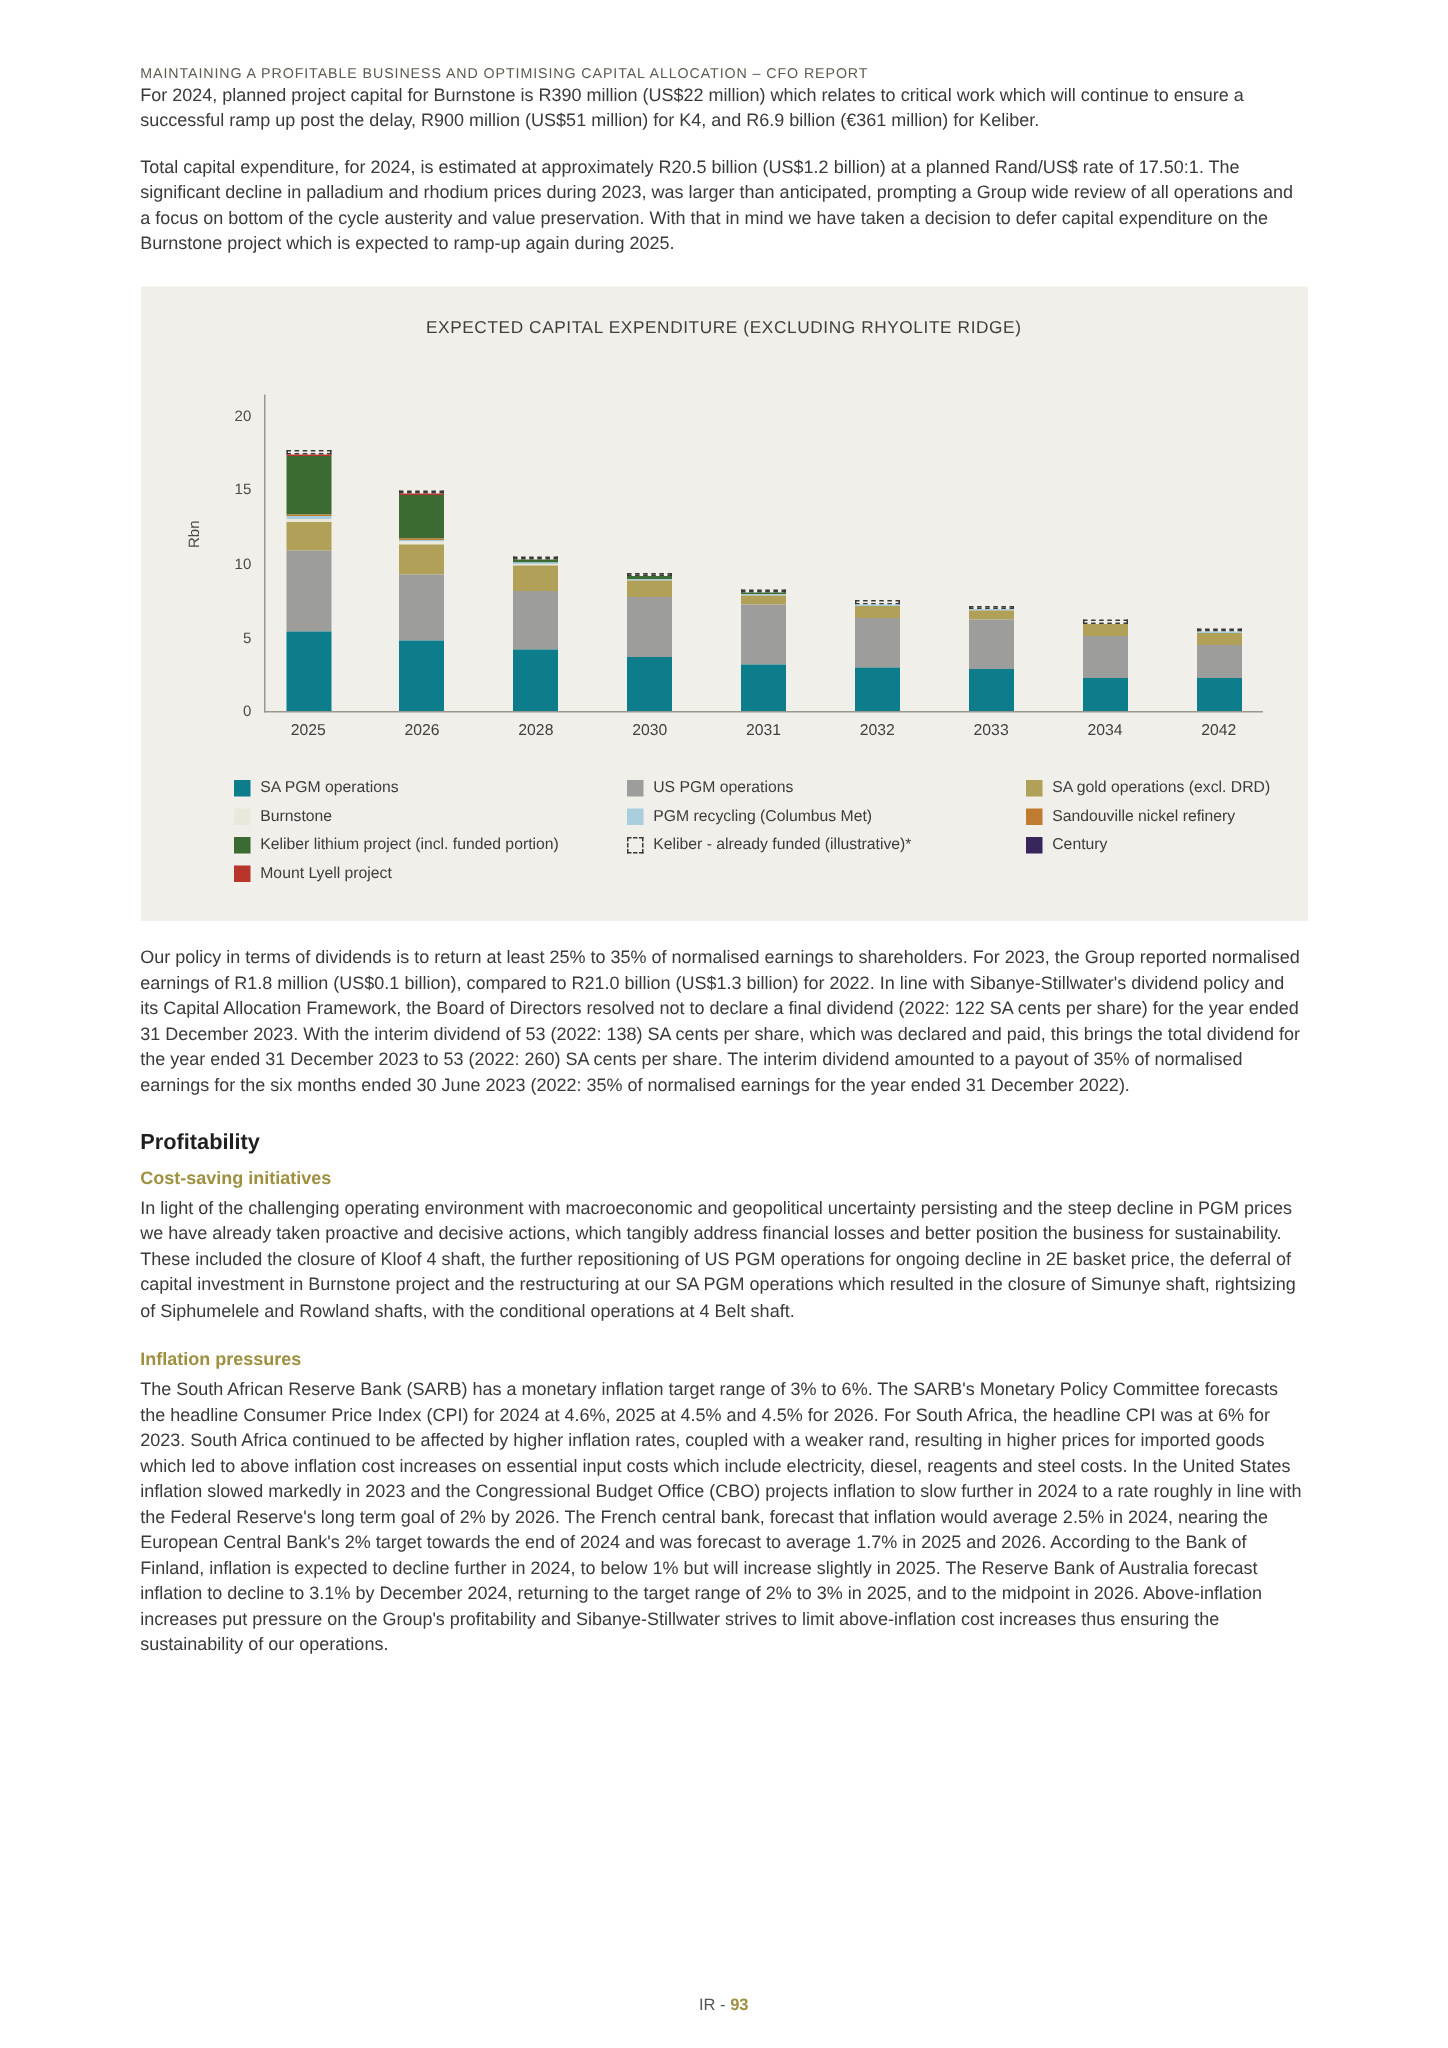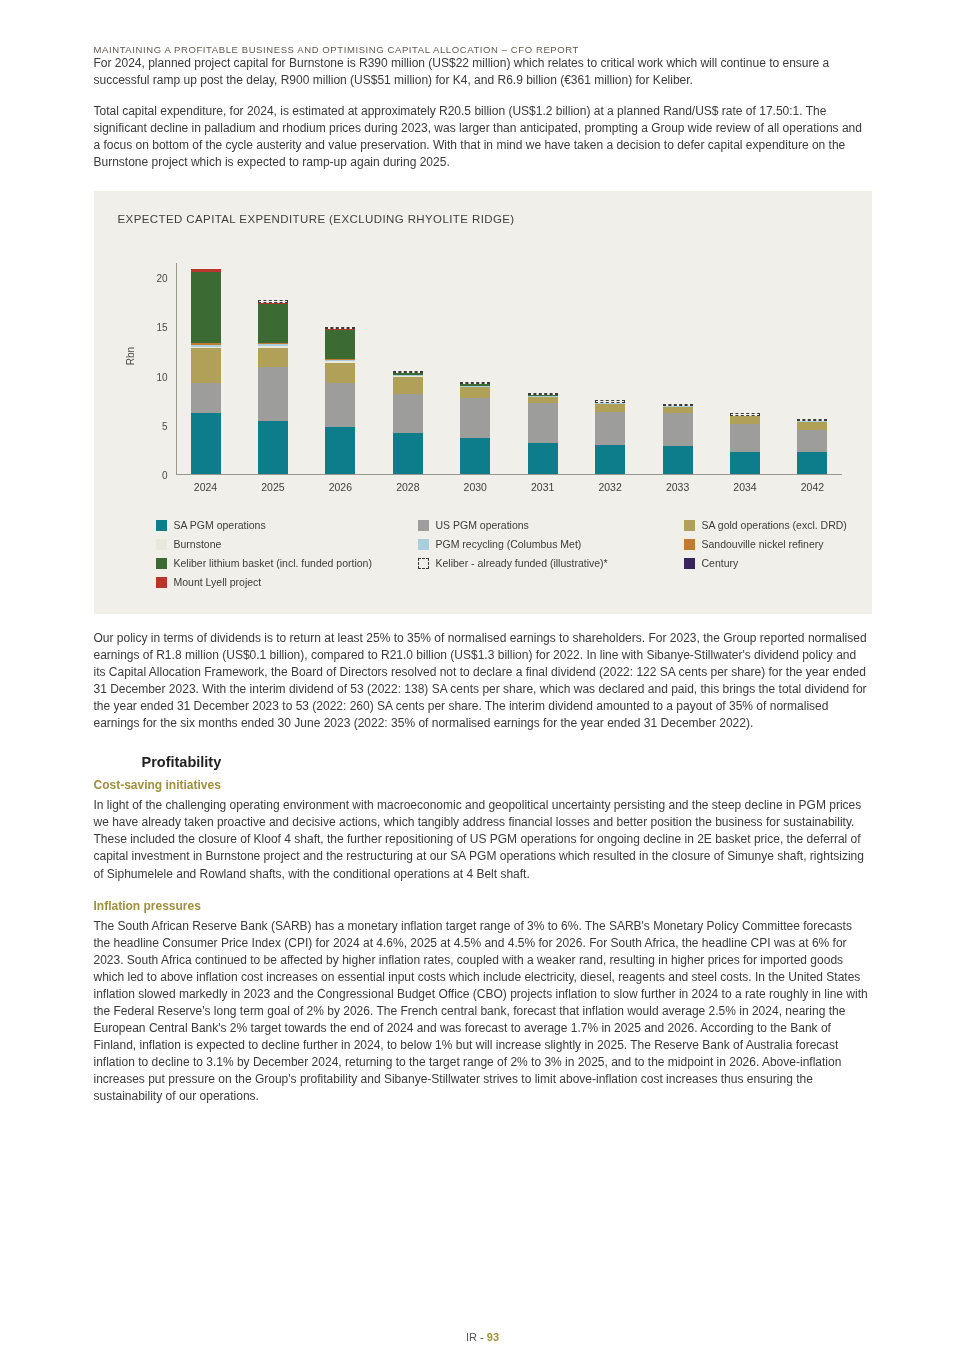--- a/index.html
+++ b/index.html
@@ -28,21 +28,21 @@
   }
   .para + .para { margin-top: 14px; }
 
   
   .chart-box {
     margin-top: 20px;
     background: #f1efe9;
     padding: 22px 24px 26px 24px;
   }
   .chart-title {
-    text-align: left;
+    text-align: center;
     font-size: 11.5px;
     letter-spacing: 0.4px;
     color: #3f3f3f;
   }
   .chart-area { margin-top: 38px; position: relative; }
   .plot-wrap {
     position: relative;
     height: 212px;
     margin-left: 58px;
     margin-right: 6px;
@@ -113,21 +113,20 @@
     font-weight: bold;
     color: #9e9040;
     margin-bottom: 5px;
   }
   .h-big {
     font-size: 14.5px;
     font-weight: bold;
     color: #1f1f1f;
     margin-top: 22px;
     margin-bottom: 8px;
-    margin-left: 48px;
   }
   .page-footer {
     position: absolute;
     bottom: 22px;
     left: 0;
     width: 100%;
     text-align: center;
     font-size: 11px;
     color: #555;
   }
@@ -144,33 +143,20 @@
     <p class="para">For 2024, planned project capital for Burnstone is R390 million (US$22 million) which relates to critical work which will continue to ensure a successful ramp up post the delay, R900 million (US$51 million) for K4, and R6.9 billion (€361 million) for Keliber.</p>
     <p class="para">Total capital expenditure, for 2024, is estimated at approximately R20.5 billion (US$1.2 billion) at a planned Rand/US$ rate of 17.50:1. The significant decline in palladium and rhodium prices during 2023, was larger than anticipated, prompting a Group wide review of all operations and a focus on bottom of the cycle austerity and value preservation. With that in mind we have taken a decision to defer capital expenditure on the Burnstone project which is expected to ramp-up again during 2025.</p>
   </div>
 
   <div class="chart-box">
     <div class="chart-title">EXPECTED CAPITAL EXPENDITURE (EXCLUDING RHYOLITE RIDGE)</div>
     <div class="chart-area">
       <div class="plot-wrap">
         <div class="ylab">Rbn</div>
         <div class="plot">
-            <div class="bar-group">
-              <div class="bar">
-                <div class="seg" style="height: 61.1349px; background: rgb(13, 125, 140);"></div>
-                <div class="seg" style="height: 30.5674px; background: rgb(157, 157, 155);"></div>
-                <div class="seg" style="height: 34.5116px; background: rgb(176, 160, 88);"></div>
-                <div class="seg" style="height: 1.47907px; background: rgb(234, 231, 219);"></div>
-                <div class="seg" style="height: 1.97209px; background: rgb(169, 206, 221);"></div>
-                <div class="seg" style="height: 1.47907px; background: rgb(191, 123, 47);"></div>
-                <div class="seg" style="height: 70.9953px; background: rgb(60, 106, 51);"></div>
-                <div class="seg" style="height: 2.95814px; background: rgb(184, 53, 44);"></div>
-              </div>
-              <div class="xlabel">2024</div>
-            </div>
             <div class="bar-group">
               <div class="bar">
                 <div class="seg" style="height: 53.2465px; background: rgb(13, 125, 140);"></div>
                 <div class="seg" style="height: 54.2326px; background: rgb(157, 157, 155);"></div>
                 <div class="seg" style="height: 18.7349px; background: rgb(176, 160, 88);"></div>
                 <div class="seg" style="height: 1.97209px; background: rgb(234, 231, 219);"></div>
                 <div class="seg" style="height: 1.97209px; background: rgb(169, 206, 221);"></div>
                 <div class="seg" style="height: 0.986047px; background: rgb(191, 123, 47);"></div>
                 <div class="seg" style="height: 39.4419px; background: rgb(60, 106, 51);"></div>
                 <div class="seg" style="height: 0.986047px; background: rgb(184, 53, 44);"></div>
@@ -294,21 +280,21 @@
         <div class="legend-item">
           <span class="swatch" style="background: rgb(169, 206, 221);"></span>
           <span>PGM recycling (Columbus Met)</span>
         </div>
         <div class="legend-item">
           <span class="swatch" style="background: rgb(191, 123, 47);"></span>
           <span>Sandouville nickel refinery</span>
         </div>
         <div class="legend-item">
           <span class="swatch" style="background: rgb(60, 106, 51);"></span>
-          <span>Keliber lithium basket (incl. funded portion)</span>
+          <span>Keliber lithium project (incl. funded portion)</span>
         </div>
         <div class="legend-item">
           <span class="swatch dashed"></span>
           <span>Keliber - already funded (illustrative)*</span>
         </div>
         <div class="legend-item">
           <span class="swatch" style="background: rgb(56, 37, 91);"></span>
           <span>Century</span>
         </div>
         <div class="legend-item">

